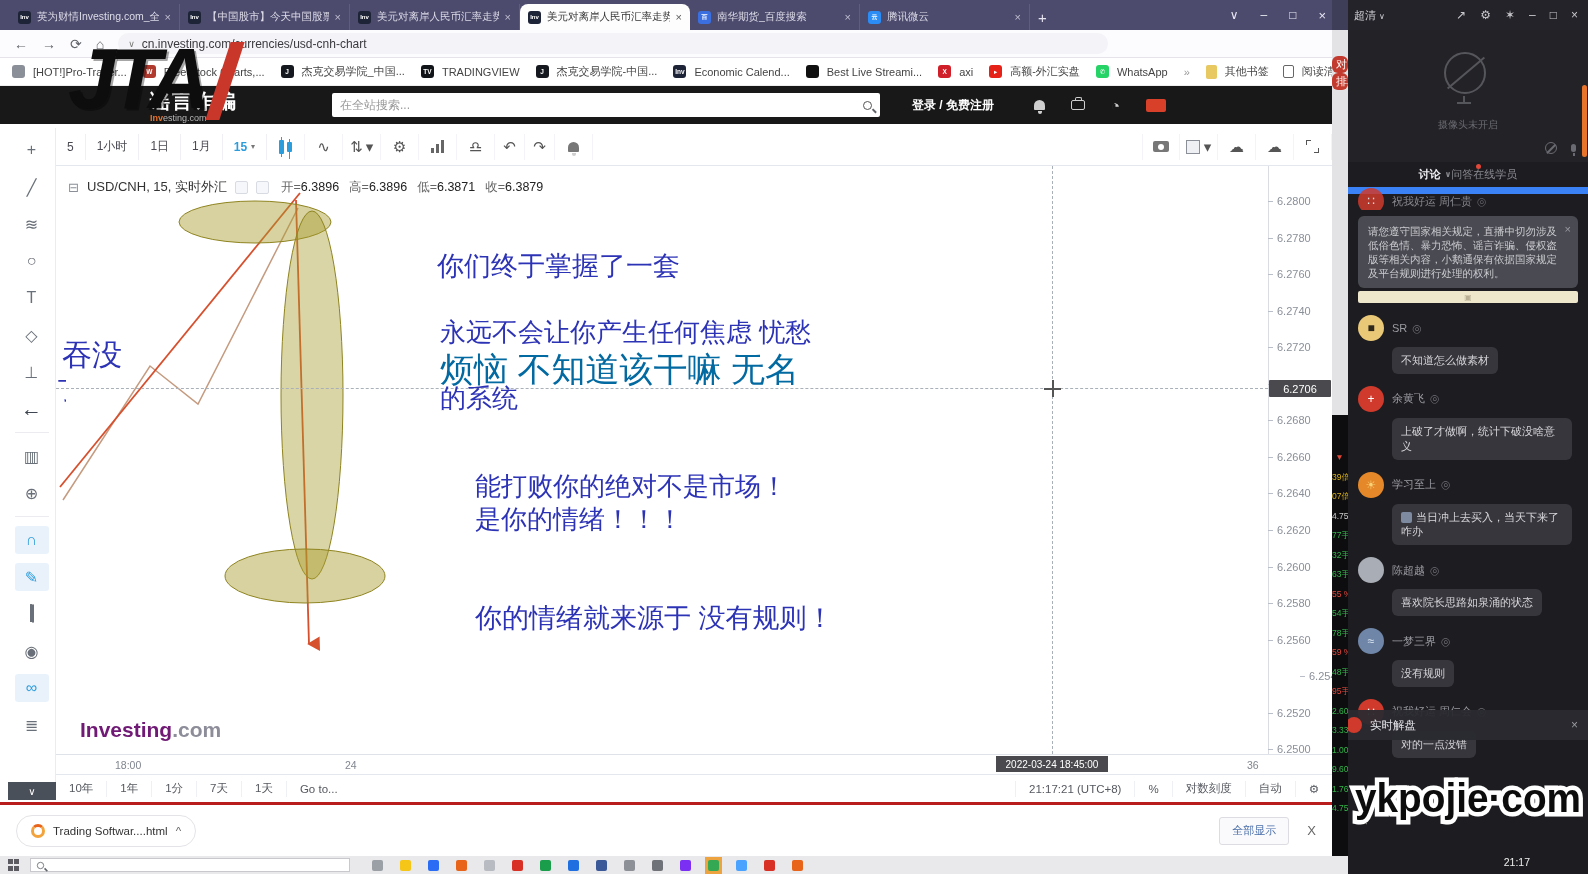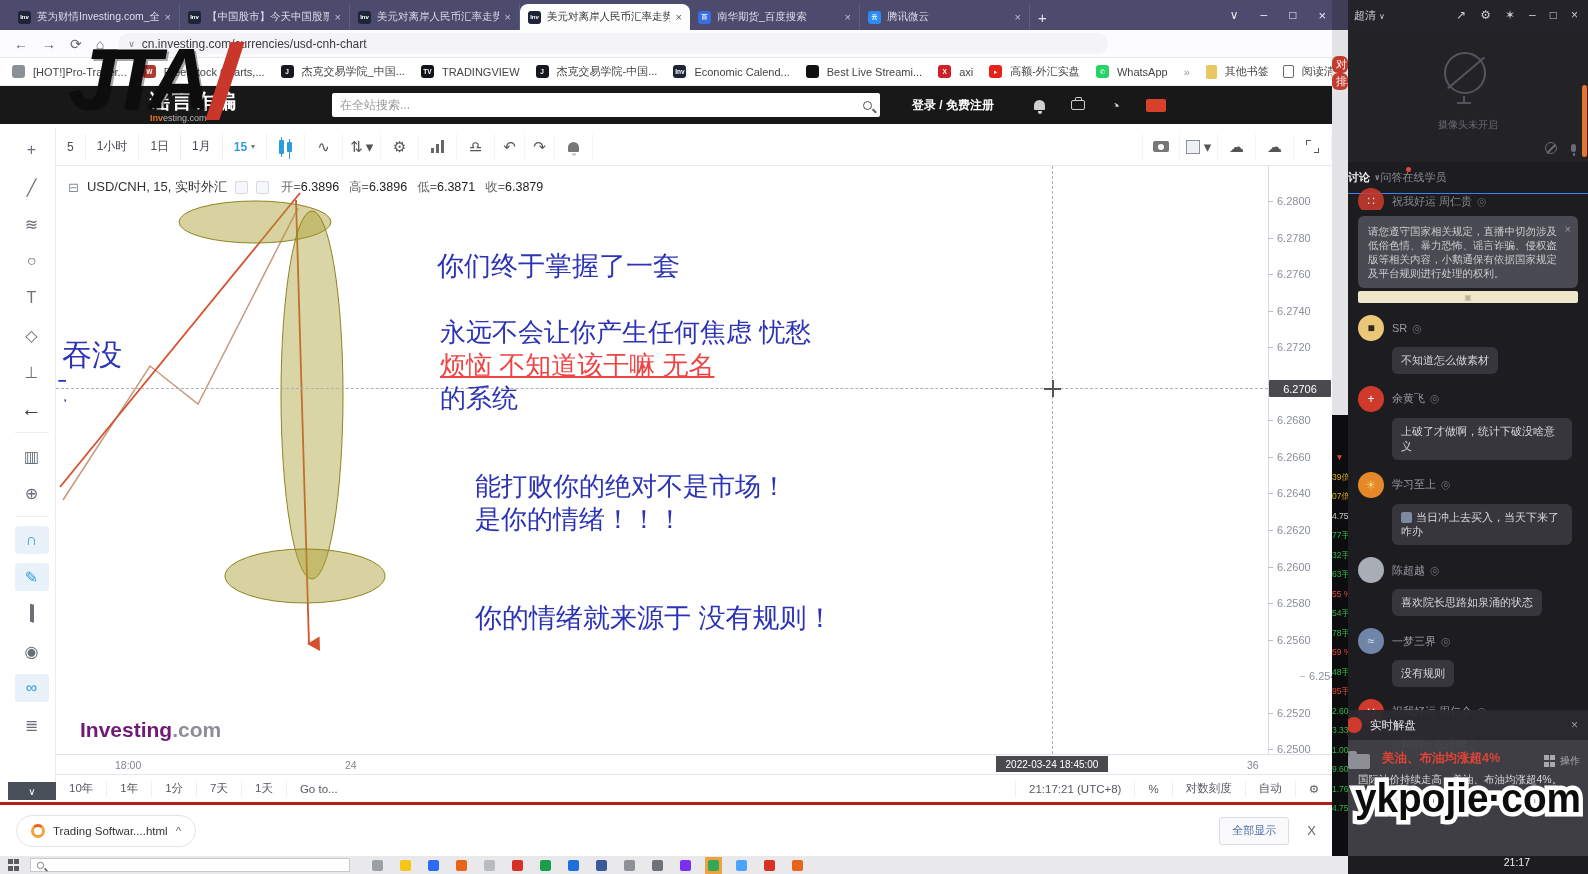--- a/index.html
+++ b/index.html
@@ -142,21 +142,21 @@
   .camoff::after{content:"";position:absolute;left:-4px;top:18px;width:48px;height:2px;background:#55555c;transform:rotate(-40deg);}
   .camoff .stand{position:absolute;left:17px;top:42px;width:2px;height:7px;background:#55555c;}
   .camoff .base{position:absolute;left:11px;top:48px;width:14px;height:2px;background:#55555c;}
   .camlbl{position:absolute;left:0;top:88px;width:100%;text-align:center;font-size:10px;color:#6a6a72;}
   .vid-ics{position:absolute;right:12px;bottom:8px;display:flex;gap:14px;align-items:center;}
   .micoff{width:12px;height:12px;border:1.5px solid #6a6a72;border-radius:50%;position:relative;}
   .micoff::after{content:"";position:absolute;left:-1px;top:4.5px;width:12px;height:1.5px;background:#6a6a72;transform:rotate(-45deg);}
   .mic{width:5px;height:8px;background:#6a6a72;border-radius:3px;position:relative;}
   .mic::after{content:"";position:absolute;left:1.5px;top:9px;width:2px;height:3px;background:#6a6a72;}
   .orangebar{position:absolute;right:1px;top:55px;width:5px;height:72px;background:#e8732a;border-radius:3px;}
-  .ptabs{position:absolute;left:0;top:162px;width:100%;height:32px;display:flex;align-items:center;justify-content:flex-start;border-bottom:1px solid #3b82f6;font-size:11px;color:#8a8a92;}
+  .ptabs{position:absolute;left:0;top:162px;width:100%;height:32px;display:flex;align-items:center;justify-content:center;border-bottom:7px solid #3b82f6;font-size:11px;color:#8a8a92;}
   .ptab{display:flex;align-items:center;gap:4px;position:relative;}
   .ptab.on{color:#f0f0f4;font-weight:bold;}
   .ptab .dot{position:absolute;right:-8px;top:-3px;width:5px;height:5px;border-radius:50%;background:#e0483a;}
   .chat{position:absolute;left:0;top:194px;width:100%;height:680px;padding:2px 10px 0 10px;}
   .mrow{display:flex;align-items:center;gap:8px;}
   .avatar{width:26px;height:26px;border-radius:50%;flex:0 0 26px;display:flex;align-items:center;justify-content:center;color:#fff;font-size:12px;}
   .mname{font-size:11px;color:#9a9aa2;display:flex;align-items:center;gap:5px;}
   .mbadge{color:#6e6e76;font-size:11px;}
   .bubble{margin:6px 0 0 34px;display:inline-block;background:#36363c;border-radius:6px;padding:6px 9px;font-size:11px;color:#d6d6da;max-width:180px;line-height:1.35;}
   .bubble .picic{display:inline-block;width:11px;height:11px;background:#7d8aa0;border-radius:2px;vertical-align:-2px;margin-right:4px;}
@@ -422,21 +422,21 @@
       <div class="legend">
         <span style="color:#8a8f98;">⊟</span>
         <span class="sym">USD/CNH, 15, 实时外汇</span>
         <span class="mini"></span>
         <span class="mini"></span>
         <span class="ohlc" id="ohlc"><span style="margin-right: 10px;"><span style="color:#666;">开=</span><span style="color:#222;">6.3896</span></span><span style="margin-right: 10px;"><span style="color:#666;">高=</span><span style="color:#222;">6.3896</span></span><span style="margin-right: 10px;"><span style="color:#666;">低=</span><span style="color:#222;">6.3871</span></span><span style="margin-right: 10px;"><span style="color:#666;">收=</span><span style="color:#222;">6.3879</span></span></span>
       </div>
       <div class="annlayer" id="annlayer">
           <div class="ann" style="left: 381px; top: 86px; font-size: 27px; color: rgb(45, 51, 181);">你们终于掌握了一套</div>
           <div class="ann" style="left: 384px; top: 152px; font-size: 26px; color: rgb(45, 51, 181);">永远不会让你产生任何焦虑 忧愁</div>
-          <div class="ann" style="left: 384px; top: 185px; font-size: 26px; color: #ef4444; text-decoration: underline;">烦恼 不知道该干嘛 无名</div>
+          <div class="ann" style="left: 384px; top: 185px; font-size: 34px; color: #0369a1;">烦恼 不知道该干嘛 无名</div>
           <div class="ann" style="left: 384px; top: 218px; font-size: 26px; color: rgb(45, 51, 181);">的系统</div>
           <div class="ann" style="left: 419px; top: 306px; font-size: 26px; color: rgb(45, 51, 181);">能打败你的绝对不是市场！</div>
           <div class="ann" style="left: 419px; top: 339px; font-size: 26px; color: rgb(45, 51, 181);">是你的情绪！！！</div>
           <div class="ann" style="left: 419px; top: 438px; font-size: 27px; color: rgb(45, 51, 181);">你的情绪就来源于  没有规则！</div>
           <div class="ann" style="left: 6px; top: 172px; font-size: 30px; color: rgb(45, 51, 181);">吞没</div>
           <div class="ann" style="left: 0px; top: 210px; font-size: 26px; color: rgb(45, 51, 181); width: 10px; overflow: hidden;">了</div>
         </div>
       <div class="cwm"><span style="color:#701a75;">Investing</span><span>.com</span></div>
     </div>
 
@@ -690,34 +690,20 @@
             </span>
           </div><div class="bubble">对的一点没错</div></div>
       </div>
 
     <div class="popup">
       <div class="pop-h">
         <span class="pop-av"></span>
         <span class="pop-t">实时解盘</span>
         <span class="pop-x">×</span>
       </div>
-      <div class="pop-b">
-        <span class="folder"></span>
-        <div class="pop-head">美油、布油均涨超4%</div>
-        <div class="pop-body">国际油价持续走高，美油、布油均涨超4%。</div>
-        <span class="pop-act">
-            <span class="grid4">
-              <i></i>
-              <i></i>
-              <i></i>
-              <i></i>
-            </span>
-            <span>操作</span>
-          </span>
-      </div>
     </div>
 
     <svg class="ykwm" width="240" height="74">
       <text id="yktext" x="120" y="50" text-anchor="middle" font-size="40" font-weight="bold" font-family="DejaVu Sans, Liberation Sans, sans-serif" fill="#0c0c0c" stroke="#ffffff" stroke-width="9" paint-order="stroke" textLength="226" lengthAdjust="spacingAndGlyphs">ykpojie·com</text>
     </svg>
   </div>
   <div class="pclock">21:17</div>
 </div>
 
 </body></html>

